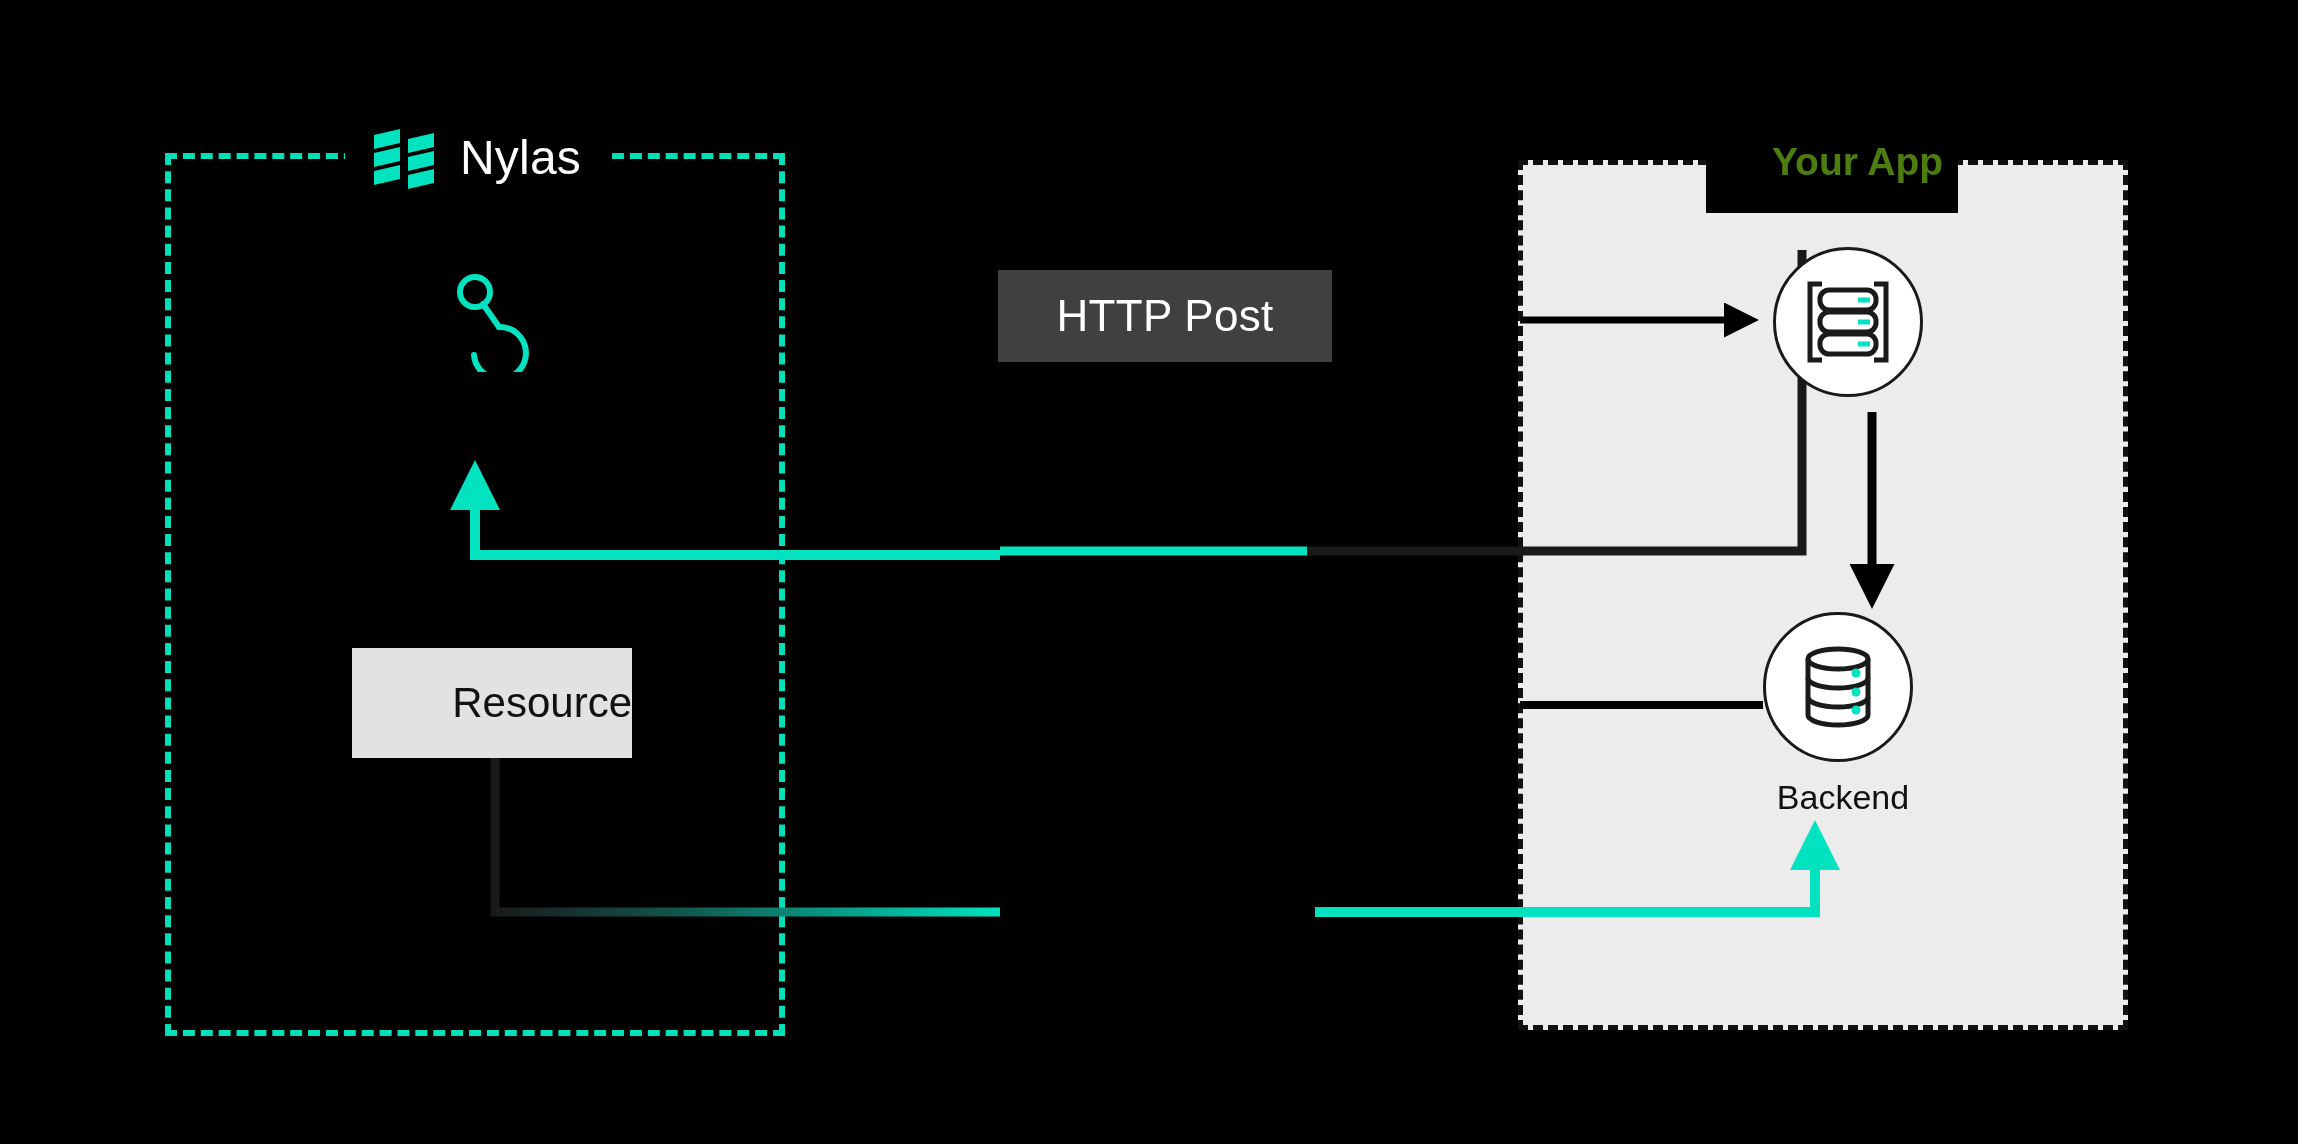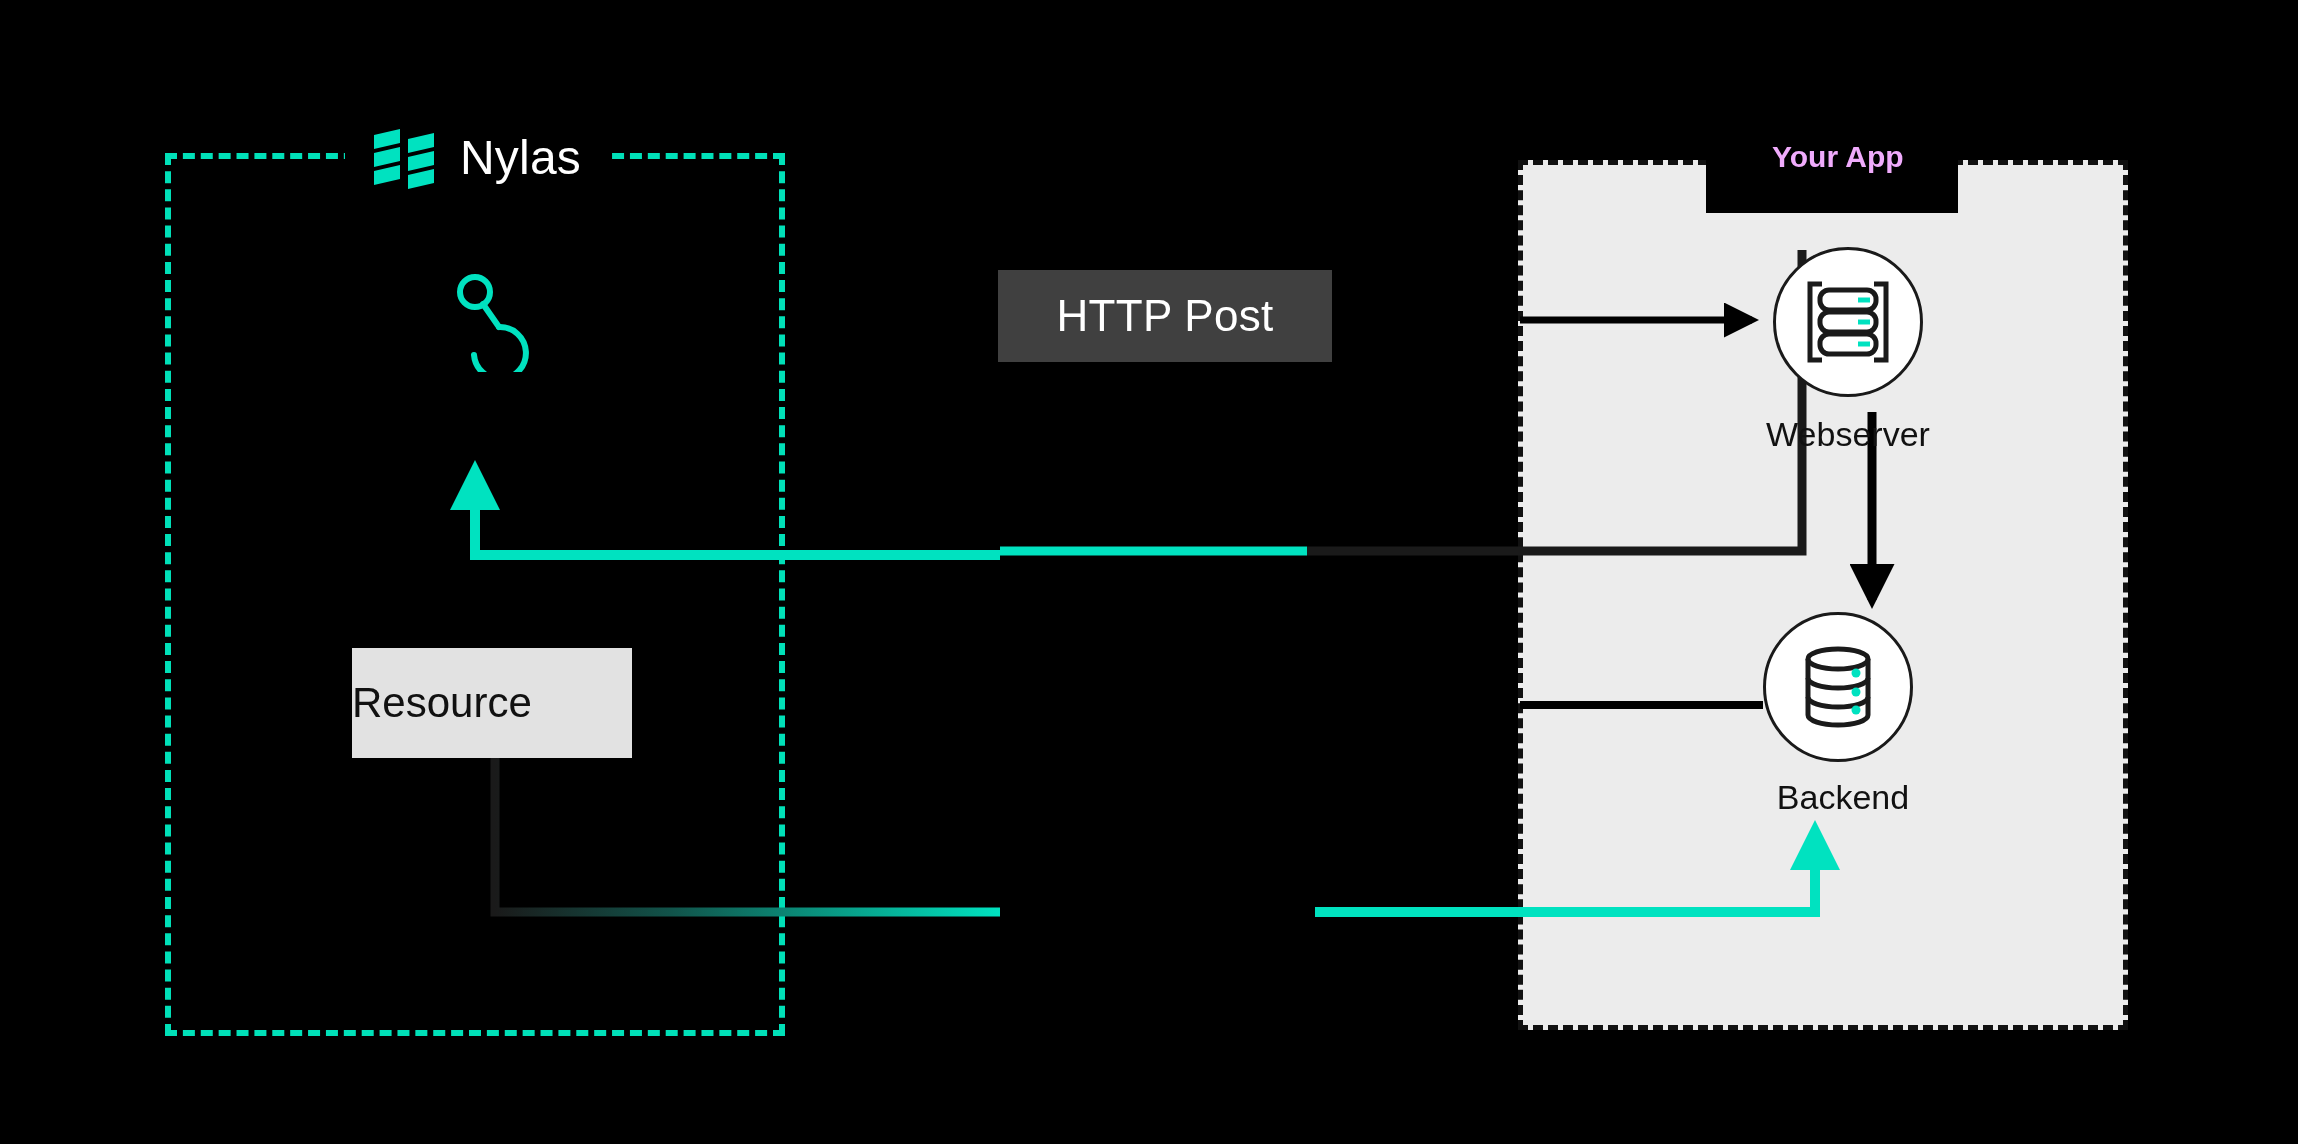--- a/index.html
+++ b/index.html
@@ -31,21 +31,21 @@
   #nylas-title{
     left:460px;top:130px;color:#ffffff;font-size:48px;letter-spacing:.2px;
   }
 
   
   #webhook-icon{left:452px;top:272px;width:92px;height:100px;}
 
   
   #resource-box{
     left:352px;top:648px;width:280px;height:110px;background:#E2E2E2;
-    display:flex;align-items:center;justify-content:flex-start;
+    display:flex;align-items:center;justify-content:flex-end;
     color:#111111;font-size:42px;
   }
 
   
   .chip{
     display:flex;align-items:center;justify-content:center;
     font-size:44px;letter-spacing:.3px;
   }
   #chip-http-post{
     left:998px;top:270px;width:334px;height:92px;
@@ -59,21 +59,21 @@
   
   #app-panel{
     left:1518px;top:160px;width:610px;height:870px;
     background:#ECECEC;border:5px dashed #111111;box-sizing:border-box;
   }
   #app-notch{
     
     left:1706px;top:155px;width:252px;height:58px;background:#000000;
   }
   #app-title{
-    left:1772px;top:140px;color:#f0abfc;font-size:30px;font-weight:bold;
+    left:1772px;top:140px;color:#4d7c0f;font-size:39px;font-weight:bold;
   }
 
   
   .node-circle{
     width:150px;height:150px;border-radius:50%;
     background:#ffffff;border:3px solid #1A1A1A;box-sizing:border-box;
     display:flex;align-items:center;justify-content:center;
   }
   #webserver-circle{left:1773px;top:247px;}
   #backend-circle{left:1763px;top:612px;}
@@ -177,21 +177,20 @@
         <rect x="20" y="38" width="56" height="20" rx="9"></rect>
         <rect x="20" y="60" width="56" height="20" rx="9"></rect>
       </g>
       <g stroke="#00E2C0" stroke-width="5" stroke-linecap="butt">
         <path d="M58,26 L70,26"></path>
         <path d="M58,48 L70,48"></path>
         <path d="M58,70 L70,70"></path>
       </g>
     </svg>
   </div>
-  <div class="abs node-label lbl" id="webserver-label">Webserver</div>
 
   <div class="abs node-circle" id="backend-circle">
     <svg width="96" height="96" viewBox="0 0 96 96" xmlns="http://www.w3.org/2000/svg">
       <g fill="none" stroke="#1A1A1A" stroke-width="5">
         <ellipse cx="48" cy="20" rx="30" ry="10"></ellipse>
         <path d="M18,20 L18,76"></path>
         <path d="M78,20 L78,76"></path>
         <path d="M18,76 A30,10 0 0 0 78,76"></path>
         <path d="M18,39 A30,10 0 0 0 78,39"></path>
         <path d="M18,58 A30,10 0 0 0 78,58"></path>

